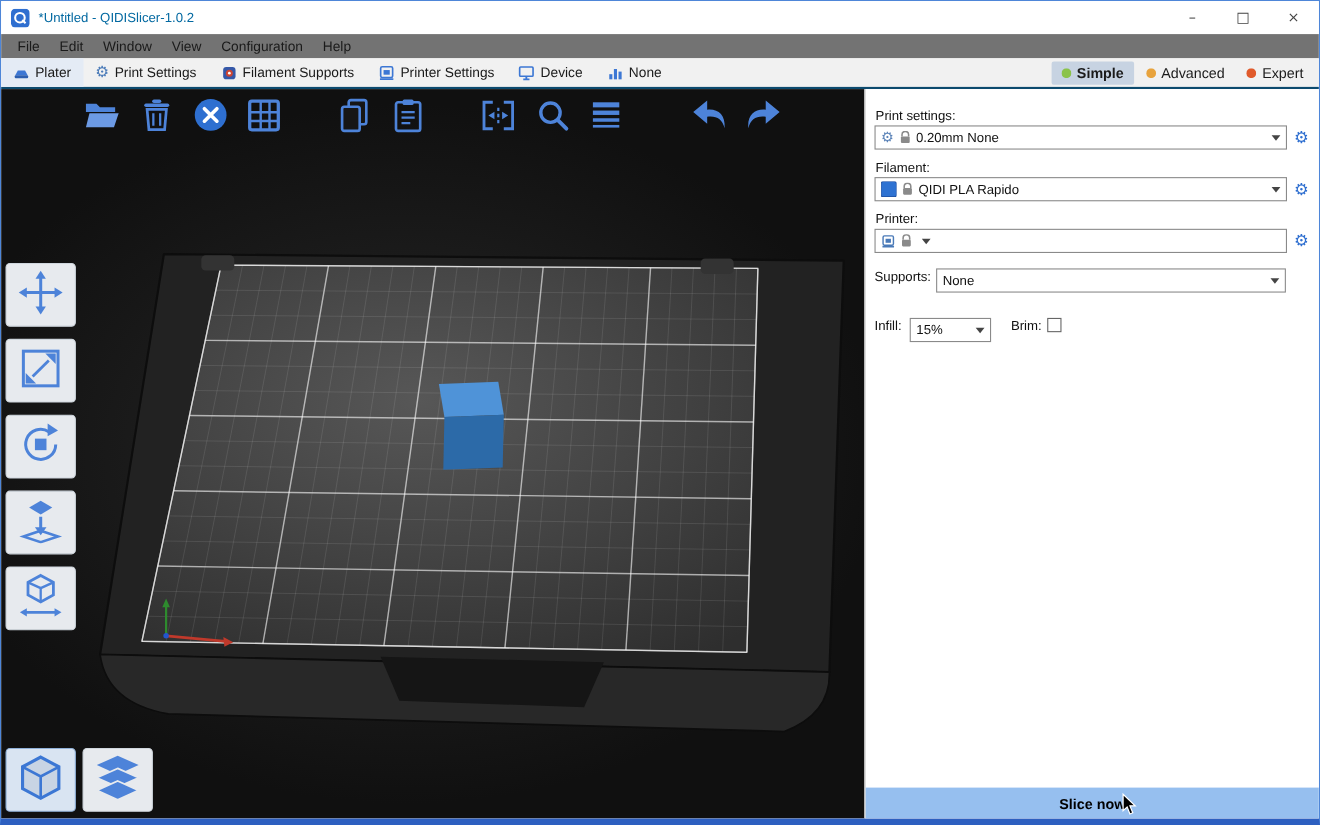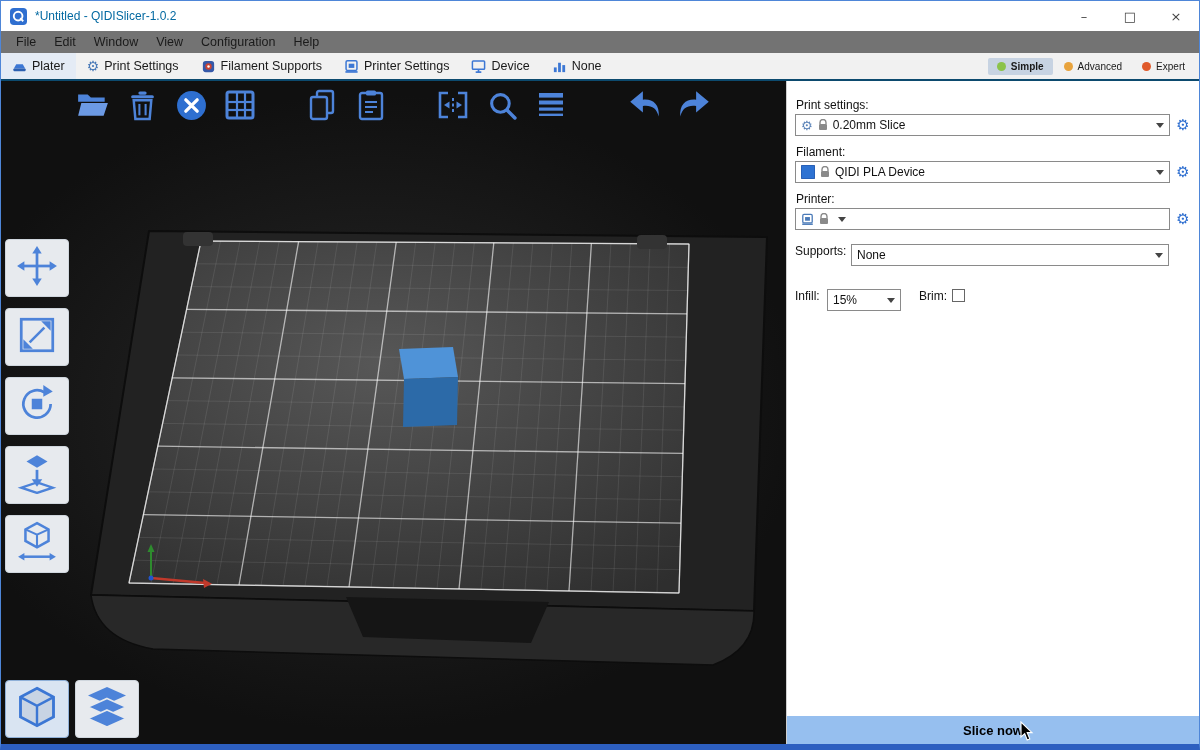--- a/index.html
+++ b/index.html
@@ -17,21 +17,21 @@
 .menubar{height:22px;display:flex;align-items:center;padding-left:6px;background:#737373;flex:0 0 auto}
 .menu-item{font-size:12.5px;color:#1a1a1a;padding:0 9px;cursor:default}
 
 .tabbar{height:28px;background:#f1f1f1;border-bottom:2px solid #0c4a6e;display:flex;align-items:stretch;flex:0 0 auto}
 .tabs{display:flex}
 .tab{display:flex;align-items:center;gap:5px;padding:0 11px;font-size:12.5px;color:#1a1a1a;cursor:default}
 .tab.active{background:#e4ebf5}
 .ticon{display:flex;align-items:center}
 .gear-glyph{font-family:"DejaVu Sans",sans-serif;color:#4a7ab8;font-size:14px;line-height:1}
 .modes{margin-left:auto;display:flex;align-items:center;gap:2px;padding-right:5px}
-.mode{display:flex;align-items:center;gap:5px;padding:3px 9px;font-size:10px;color:#1a1a1a;border-radius:2px;cursor:default}
+.mode{display:flex;align-items:center;gap:5px;padding:3px 9px;font-size:13px;color:#1a1a1a;border-radius:2px;cursor:default}
 .mode.active{background:#c7d3e2;font-weight:bold}
 
 .main{flex:1;display:flex;min-height:0}
 .viewport{width:785px;flex:0 0 auto;position:relative;
   background:radial-gradient(ellipse 55% 48% at 47% 50%, #2e2e2e 0%, #1b1b1b 55%, #101010 100%)}
 .scene{position:absolute;inset:0}
 .top-toolbar{position:absolute;top:7px;left:0;right:0;display:flex;justify-content:center;align-items:center;gap:11px}
 .tbtn{width:38px;height:38px;display:flex;align-items:center;justify-content:center;cursor:default}
 .tb-spacer{width:22px}
 .left-toolbar{position:absolute;left:4px;top:158px;display:flex;flex-direction:column;gap:11px}
@@ -440,39 +440,39 @@
       <div class="slabel first">Print settings:</div>
       <div class="combo-row">
         <div class="combo">
           <span class="gear-glyph" style="color:#5b83b8;font-size:13px">⚙</span>
           <span style="display:flex">
             <svg width="10" height="12" viewBox="0 0 10 12">
                 <path d="M2 5 V3.5 a3 3 0 0 1 6 0 V5" fill="none" stroke="#8a8a8a" stroke-width="1.4"></path>
                 <rect x="1" y="5" width="8" height="6" rx="1" fill="#8a8a8a"></rect>
               </svg>
           </span>
-          <span class="combo-text">0.20mm Slice</span>
+          <span class="combo-text">0.20mm None</span>
           <span class="chev"></span>
         </div>
         <span class="side-gear">⚙</span>
       </div>
 
       <div class="slabel">Filament:</div>
       <div class="combo-row">
         <div class="combo">
           <svg width="14" height="14">
               <rect width="14" height="14" rx="2" stroke="#1e4fa0" fill="#2e72d2"></rect>
             </svg>
           <span style="display:flex">
             <svg width="10" height="12" viewBox="0 0 10 12">
                 <path d="M2 5 V3.5 a3 3 0 0 1 6 0 V5" fill="none" stroke="#8a8a8a" stroke-width="1.4"></path>
                 <rect x="1" y="5" width="8" height="6" rx="1" fill="#8a8a8a"></rect>
               </svg>
           </span>
-          <span class="combo-text">QIDI PLA Device</span>
+          <span class="combo-text">QIDI PLA Rapido</span>
           <span class="chev"></span>
         </div>
         <span class="side-gear">⚙</span>
       </div>
 
       <div class="slabel">Printer:</div>
       <div class="combo-row">
         <div class="combo">
           <span style="display:flex">
             <svg width="13" height="13" viewBox="0 0 16 16">

